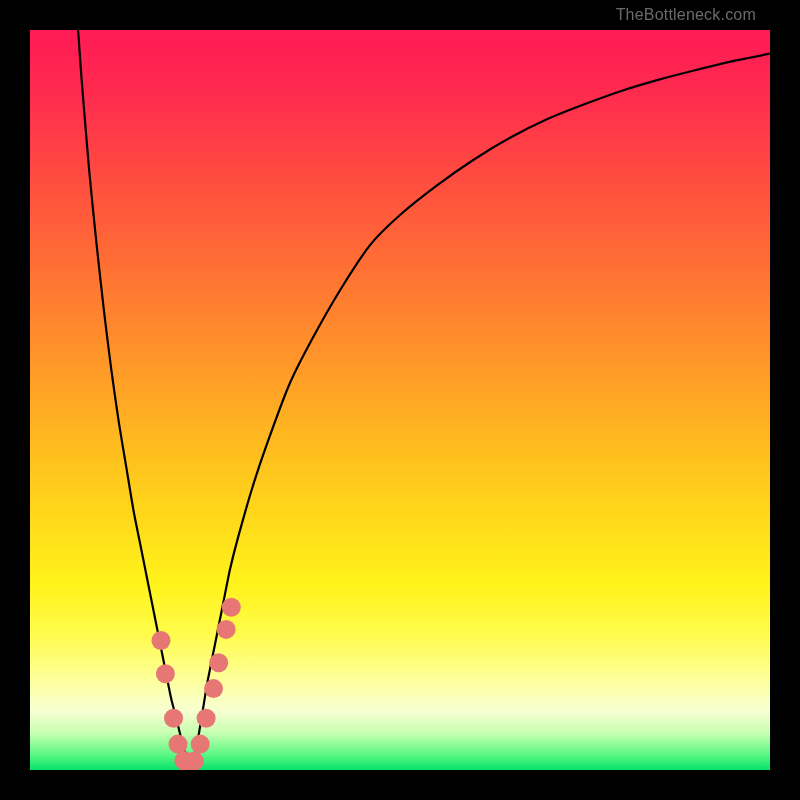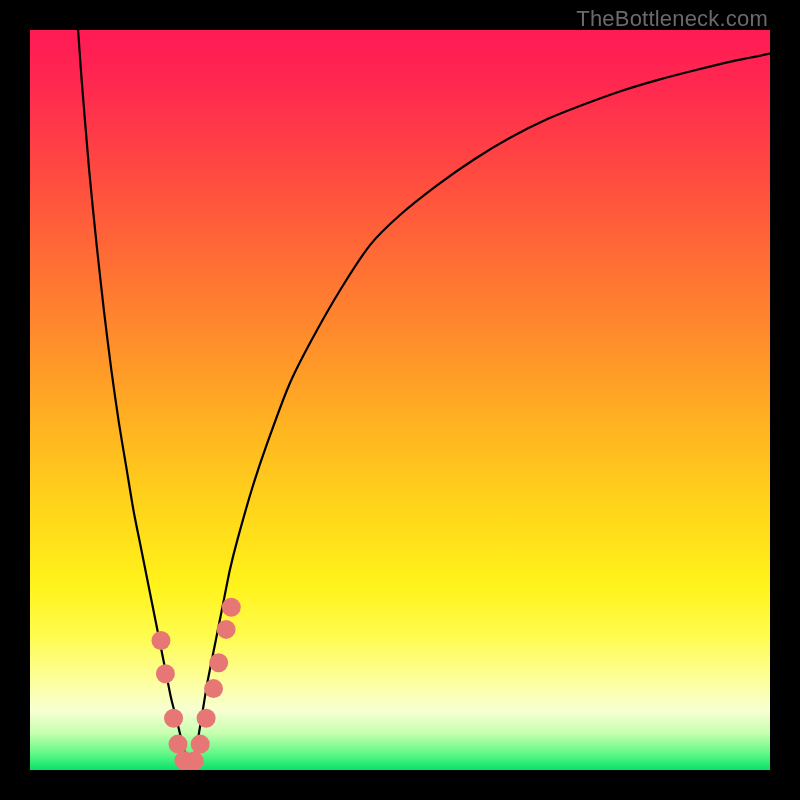--- a/index.html
+++ b/index.html
@@ -48,22 +48,22 @@
   }
   .curve-layer {
     position: absolute;
     left: 0; top: 0;
     width: 740px;
     height: 740px;
   }
   .watermark {
     position: absolute;
     top: 6px;
-    right: 32px;
-    font-size: 22px;
+    right: 44px;
+    font-size: 16px;
     font-weight: 500;
     color: #6a6a6a;
     letter-spacing: 0.2px;
     user-select: none;
   }
 </style>
 </head>
 <body>
 
 <div class="frame">

